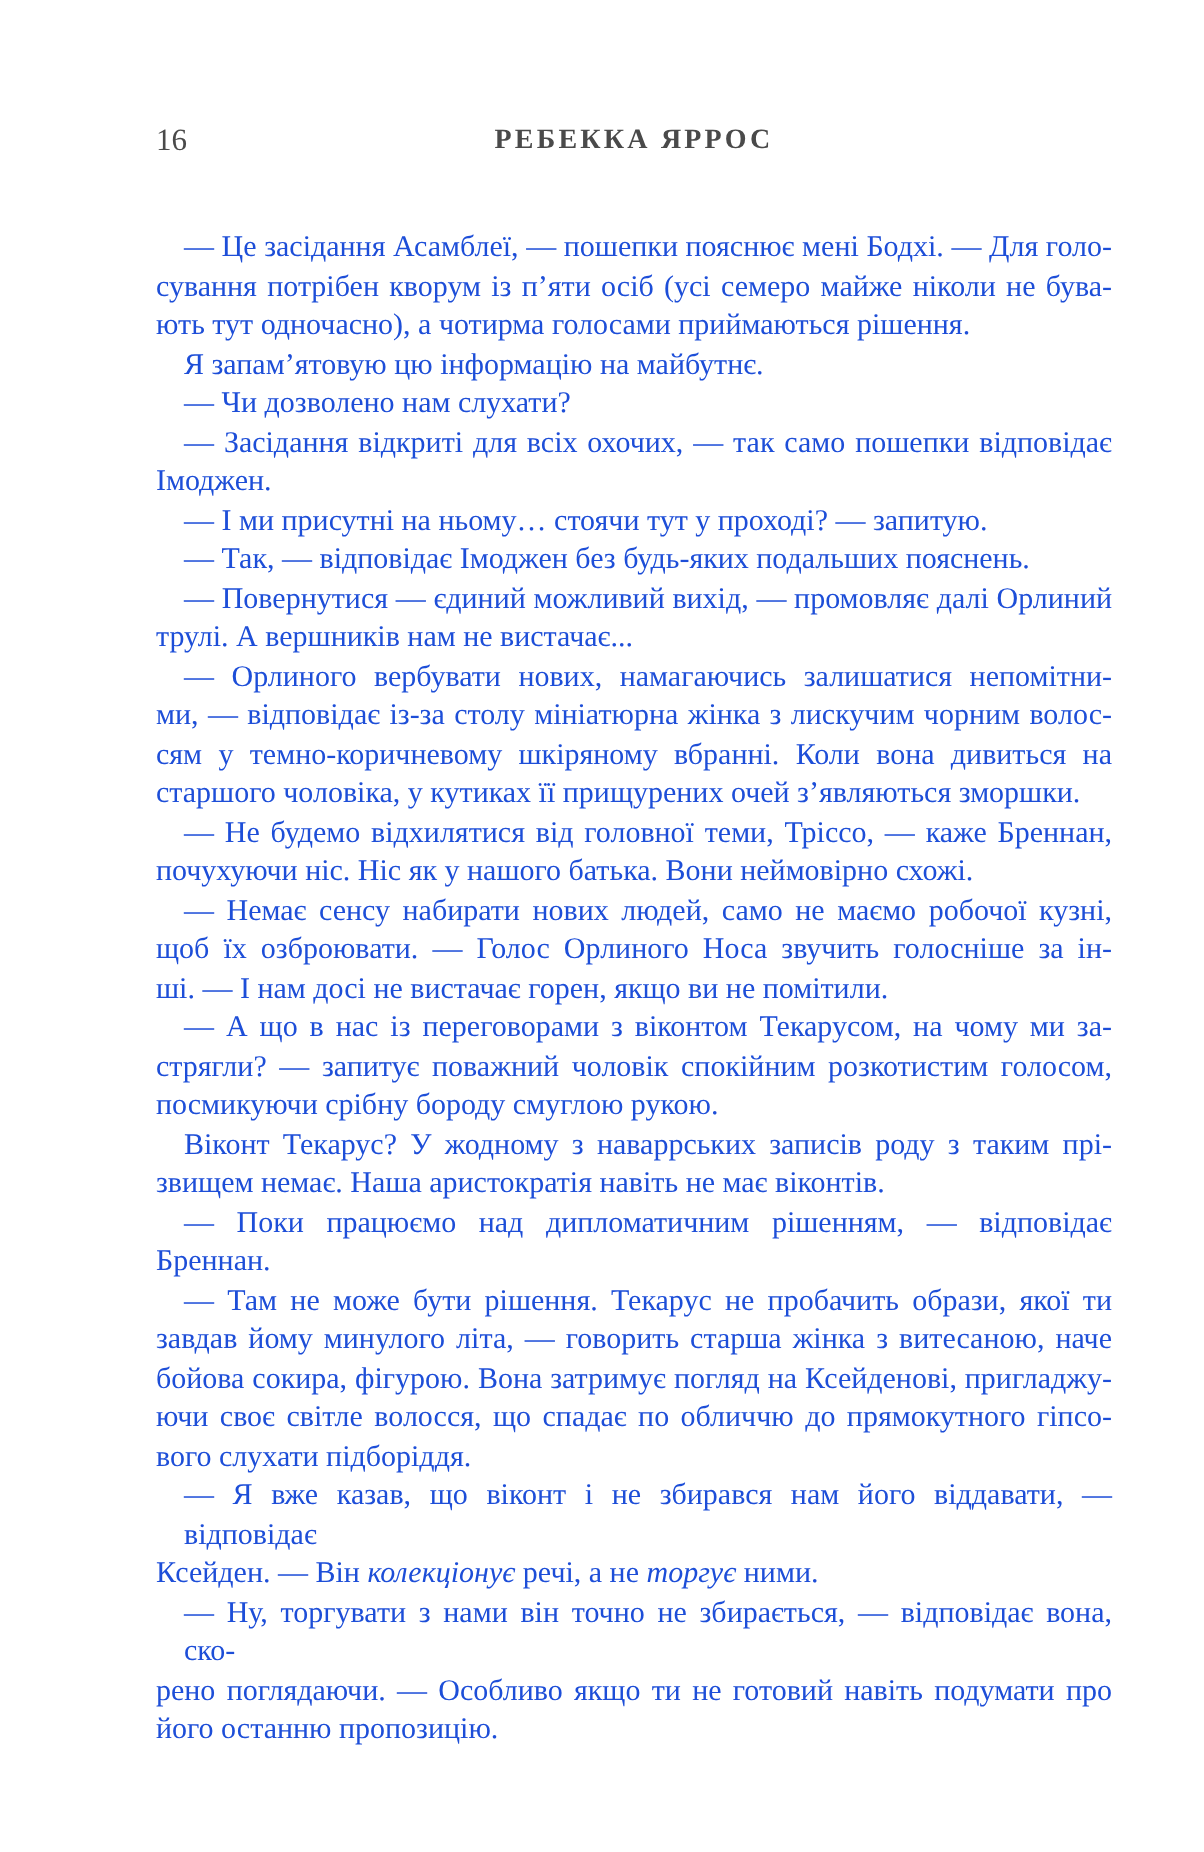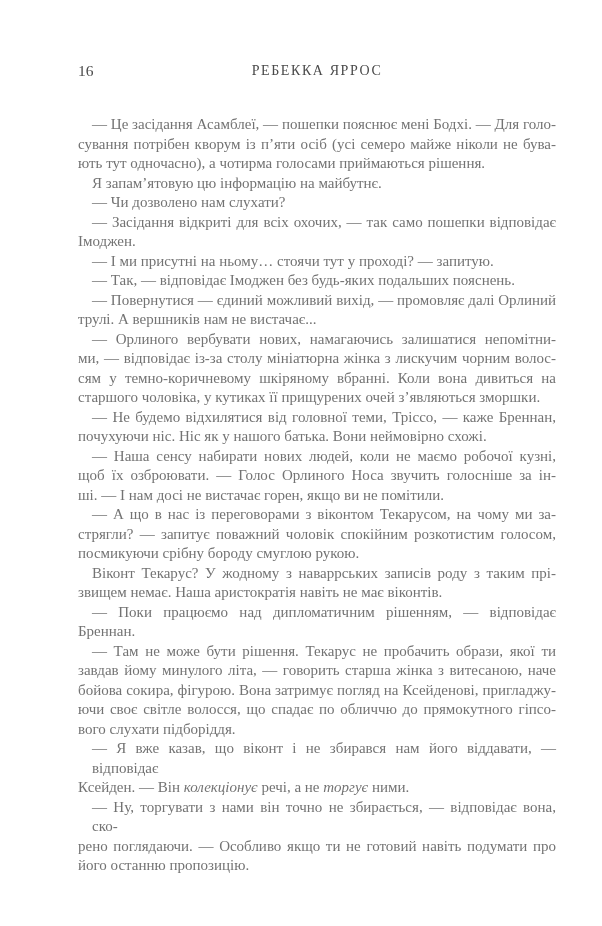--- a/index.html
+++ b/index.html
@@ -31,33 +31,34 @@
   }
   .running-head {
     position: absolute;
     left: 0;
     right: 0;
     top: 1px;
     text-align: center;
     font-size: 14px;
     letter-spacing: 1.6px;
     color: #4a4a4a;
+    font-weight: bold;
   }
   .page-body {
     position: absolute;
     left: 78px;
     top: 115px;
     width: 478px;
   }
   .page-body p {
     margin: 0;
     padding: 0;
     font-size: 15px;
     line-height: 19.5px;
-    color: #737373;
+    color: #1d4ed8;
   }
   .ln {
     display: block;
     text-align: justify;
     text-align-last: justify;
   }
   .ln.last {
     text-align-last: left;
   }
   .ln.first {
@@ -105,21 +106,21 @@
         <span class="ln first">— Орлиного вербувати нових, намагаючись залишатися непомітни-</span>
         <span class="ln">ми, — відповідає із-за столу мініатюрна жінка з лискучим чорним волос-</span>
         <span class="ln">сям у темно-коричневому шкіряному вбранні. Коли вона дивиться на</span>
         <span class="ln last">старшого чоловіка, у кутиках її прищурених очей з’являються зморшки.</span>
       </p>
       <p>
         <span class="ln first">— Не будемо відхилятися від головної теми, Тріссо, — каже Бреннан,</span>
         <span class="ln last">почухуючи ніс. Ніс як у нашого батька. Вони неймовірно схожі.</span>
       </p>
       <p>
-        <span class="ln first">— Наша сенсу набирати нових людей, коли не маємо робочої кузні,</span>
+        <span class="ln first">— Немає сенсу набирати нових людей, само не маємо робочої кузні,</span>
         <span class="ln">щоб їх озброювати. — Голос Орлиного Носа звучить голосніше за ін-</span>
         <span class="ln last">ші. — І нам досі не вистачає горен, якщо ви не помітили.</span>
       </p>
       <p>
         <span class="ln first">— А що в нас із переговорами з віконтом Текарусом, на чому ми за-</span>
         <span class="ln">стрягли? — запитує поважний чоловік спокійним розкотистим голосом,</span>
         <span class="ln last">посмикуючи срібну бороду смуглою рукою.</span>
       </p>
       <p>
         <span class="ln first">Віконт Текарус? У жодному з наваррських записів роду з таким прі-</span>

